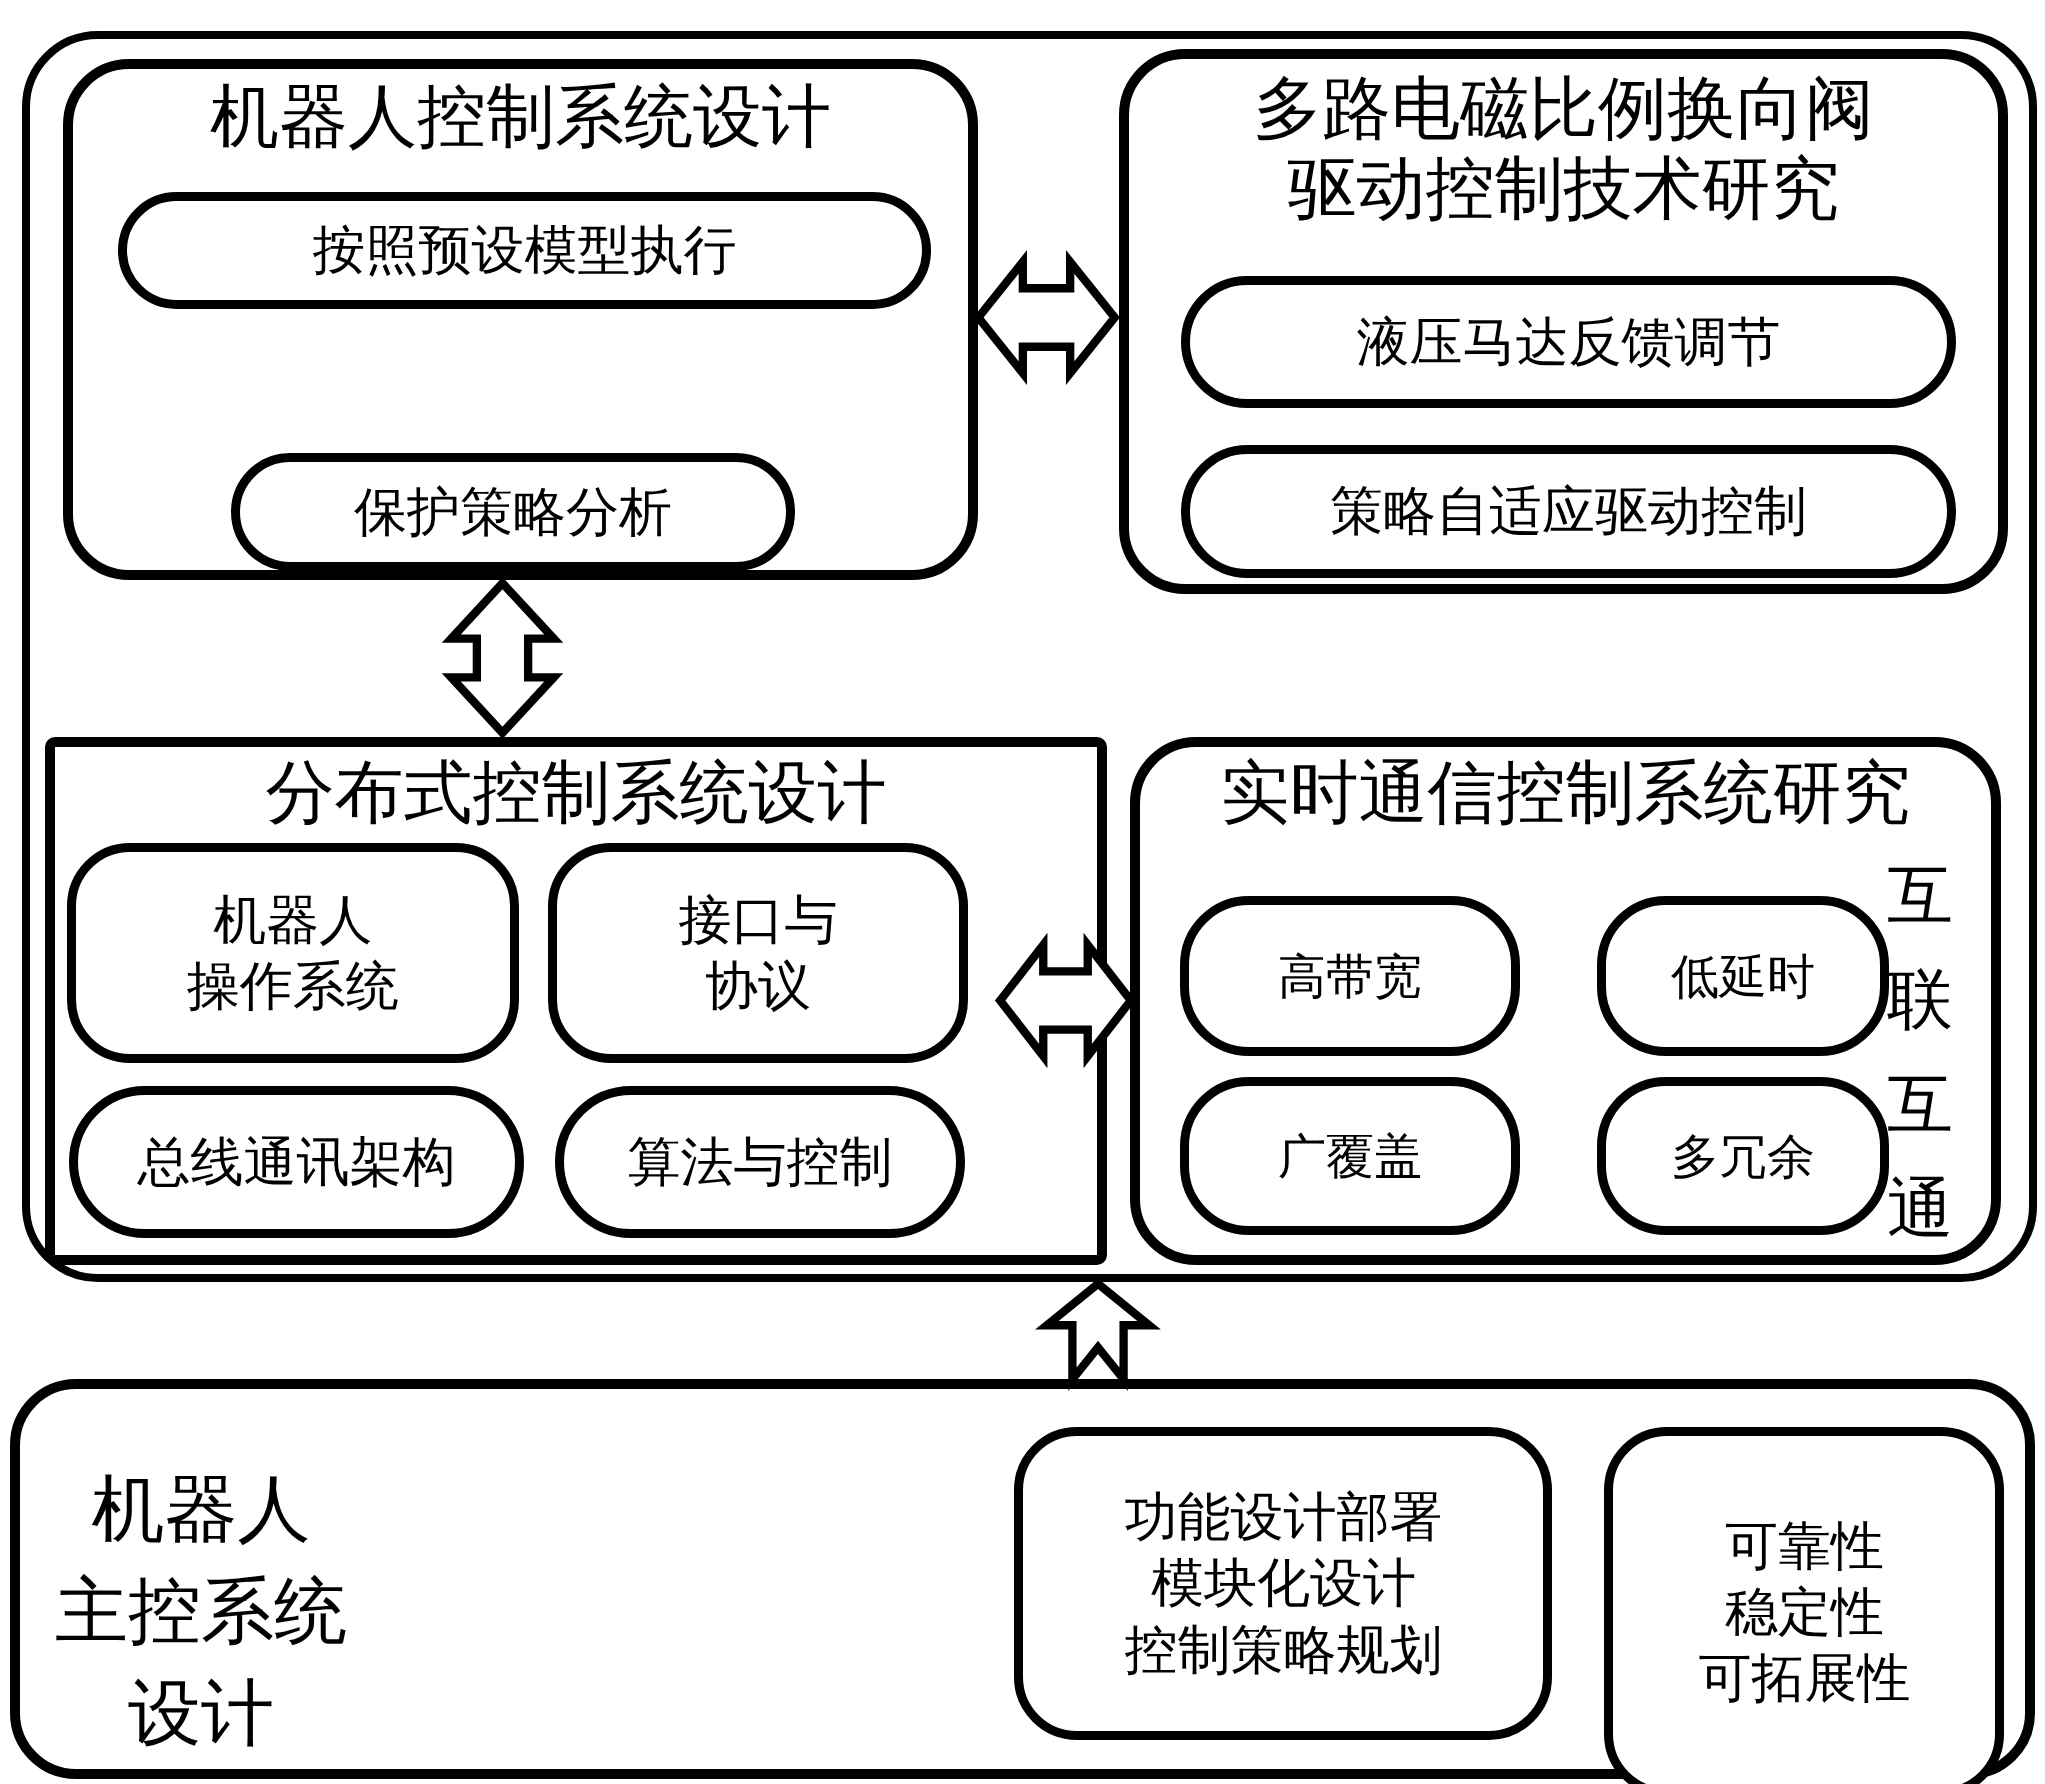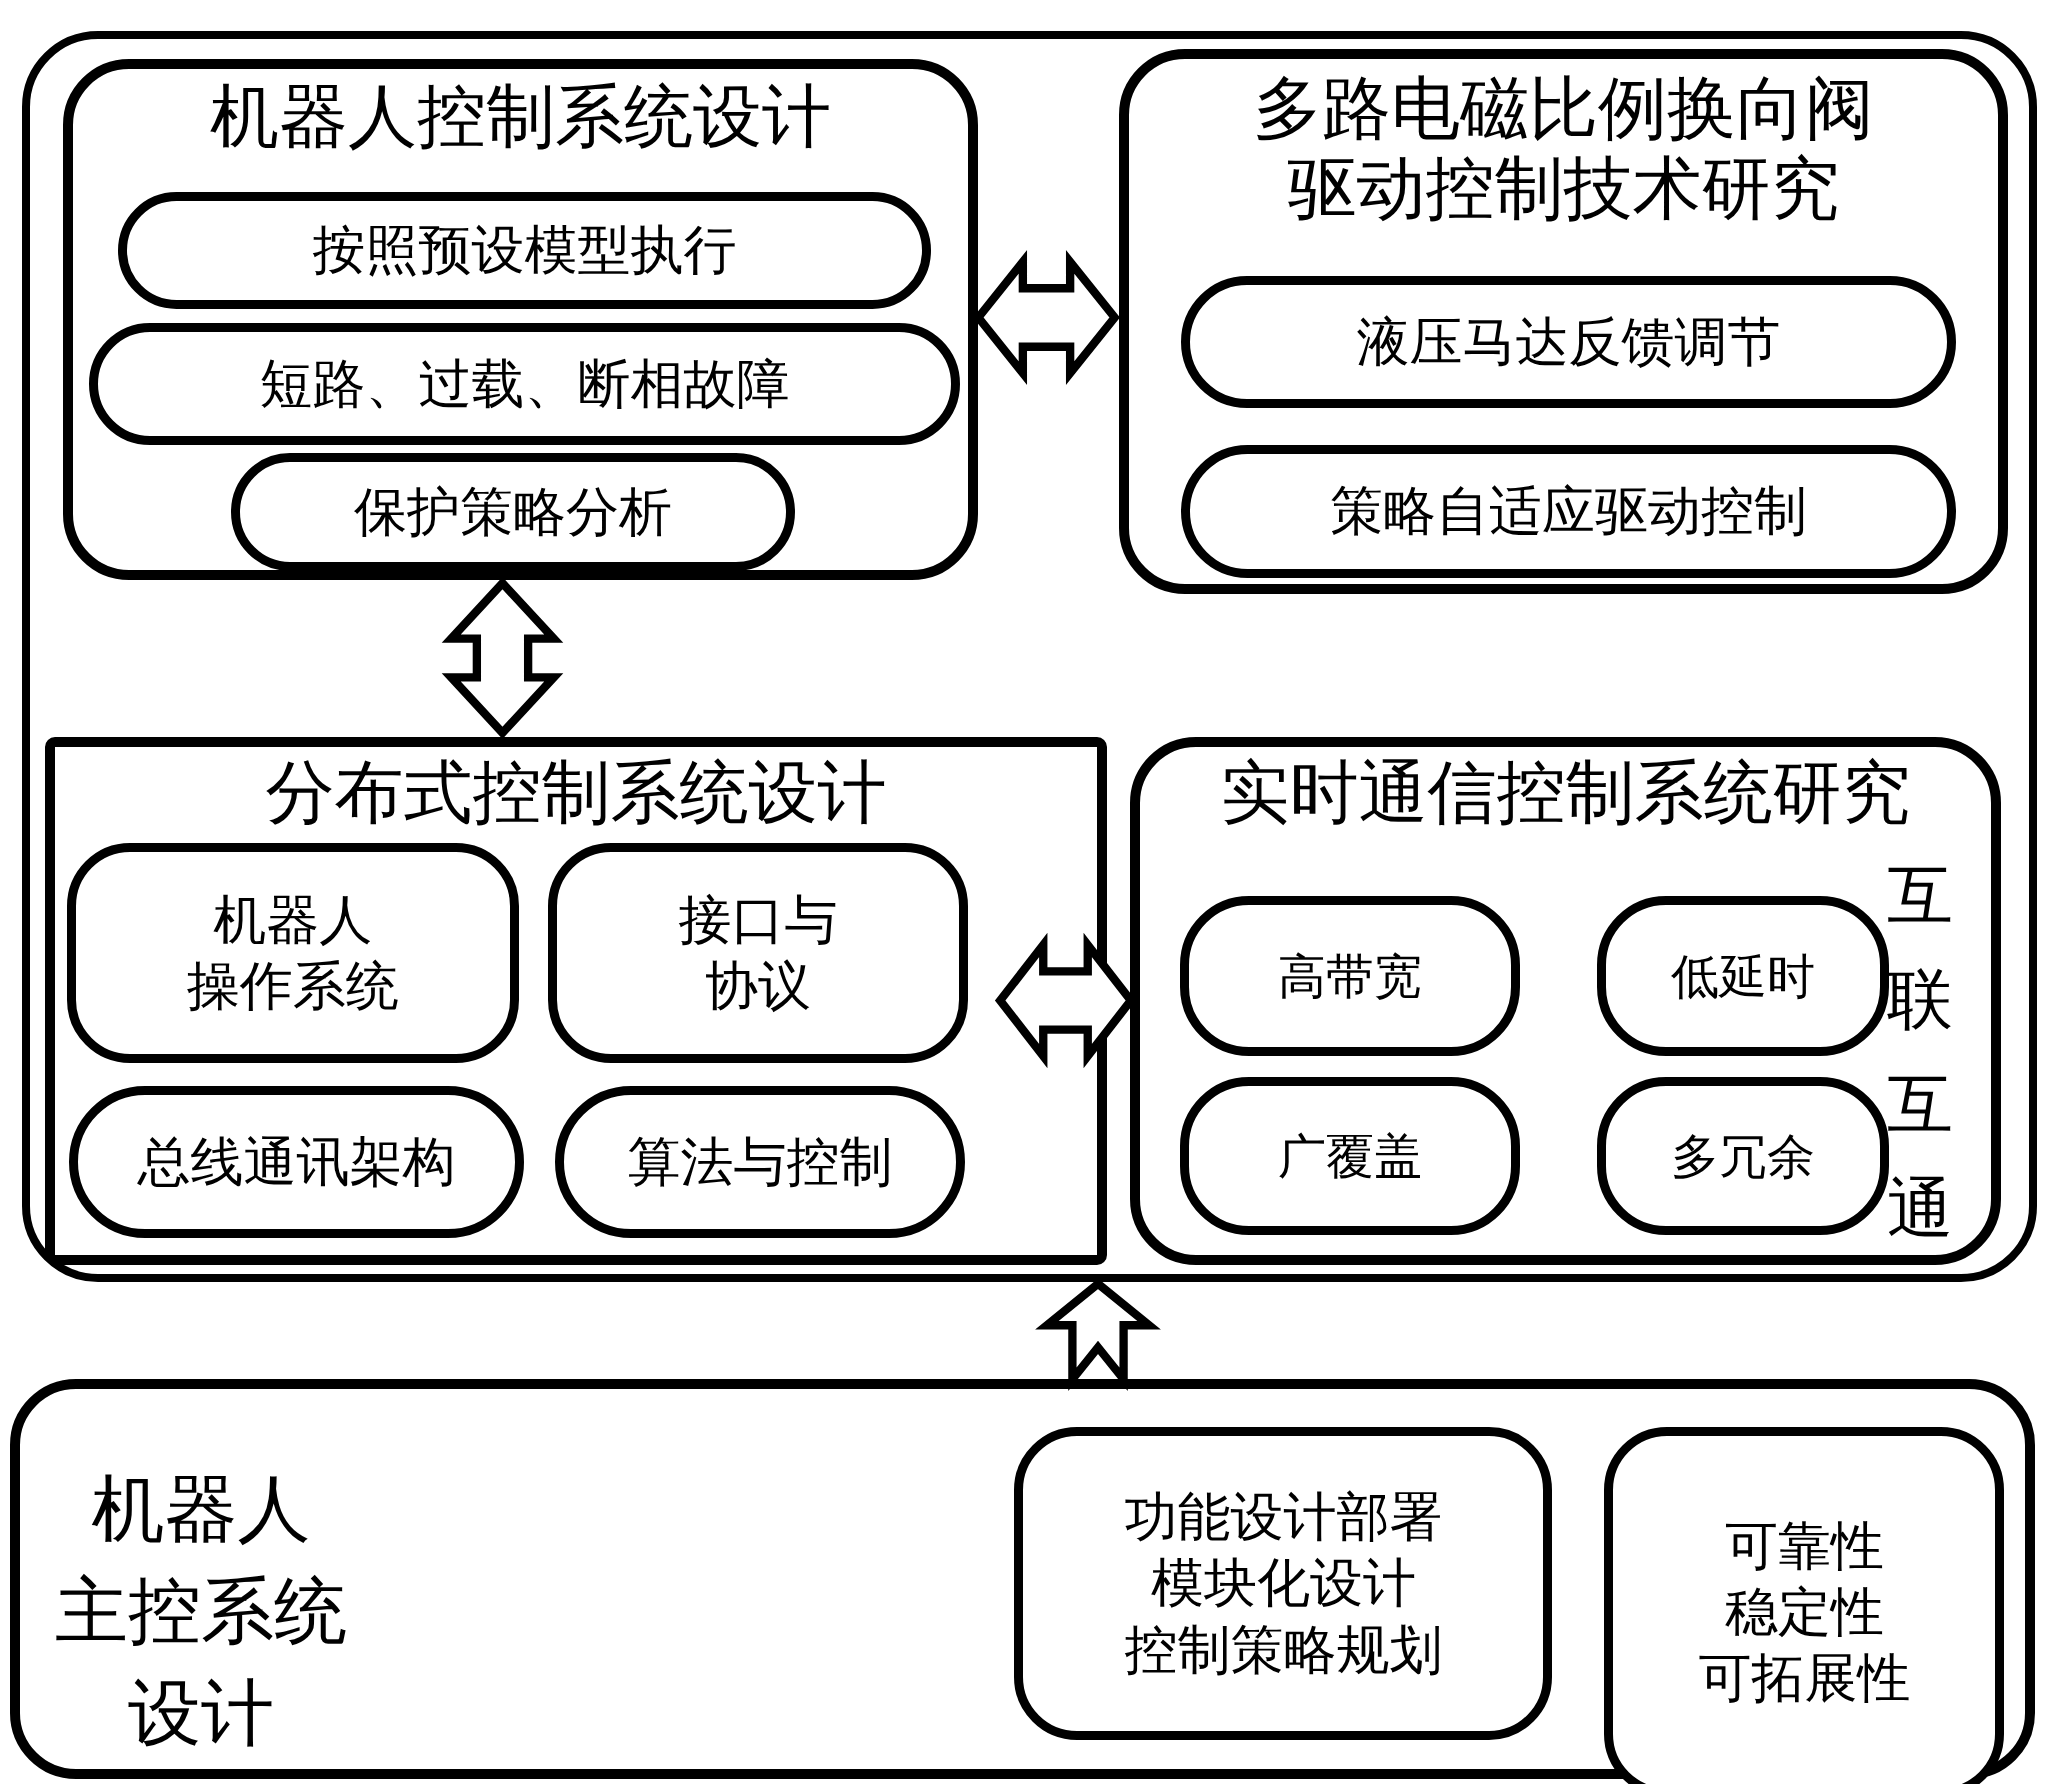--- a/index.html
+++ b/index.html
@@ -71,23 +71,20 @@
 <body>
 
 <div class="canvas">
 
   <div class="abs outer-box" style="left:22px; top:31px; width:2015px; height:1251px;"></div>
 
   <div class="abs box" style="left:63px; top:59px; width:915px; height:521px;">
     <div class="box-title" style="top:8.3px;">机器人控制系统设计</div>
     <div class="pill stadium abs txt100" style="left:45px; top:123px; width:813px; height:117px;">
       <span>按照预设模型执行</span>
-    </div>
-    <div class="pill stadium abs txt100" style="left:16px; top:254px; width:871px; height:122px;">
-      <span>短路、过载、断相故障</span>
     </div>
     <div class="pill stadium abs txt100" style="left:158px; top:384px; width:564px; height:118px;">
       <span>保护策略分析</span>
     </div>
   </div>
 
   <div class="abs box" style="left:1119px; top:49px; width:889px; height:545px;">
     <div class="box-title multiline" style="top:10.4px;">多路电磁比例换向阀
 驱动控制技术研究</div>
     <div class="pill stadium abs txt100" style="left:52px; top:217px; width:775px; height:132px;">

